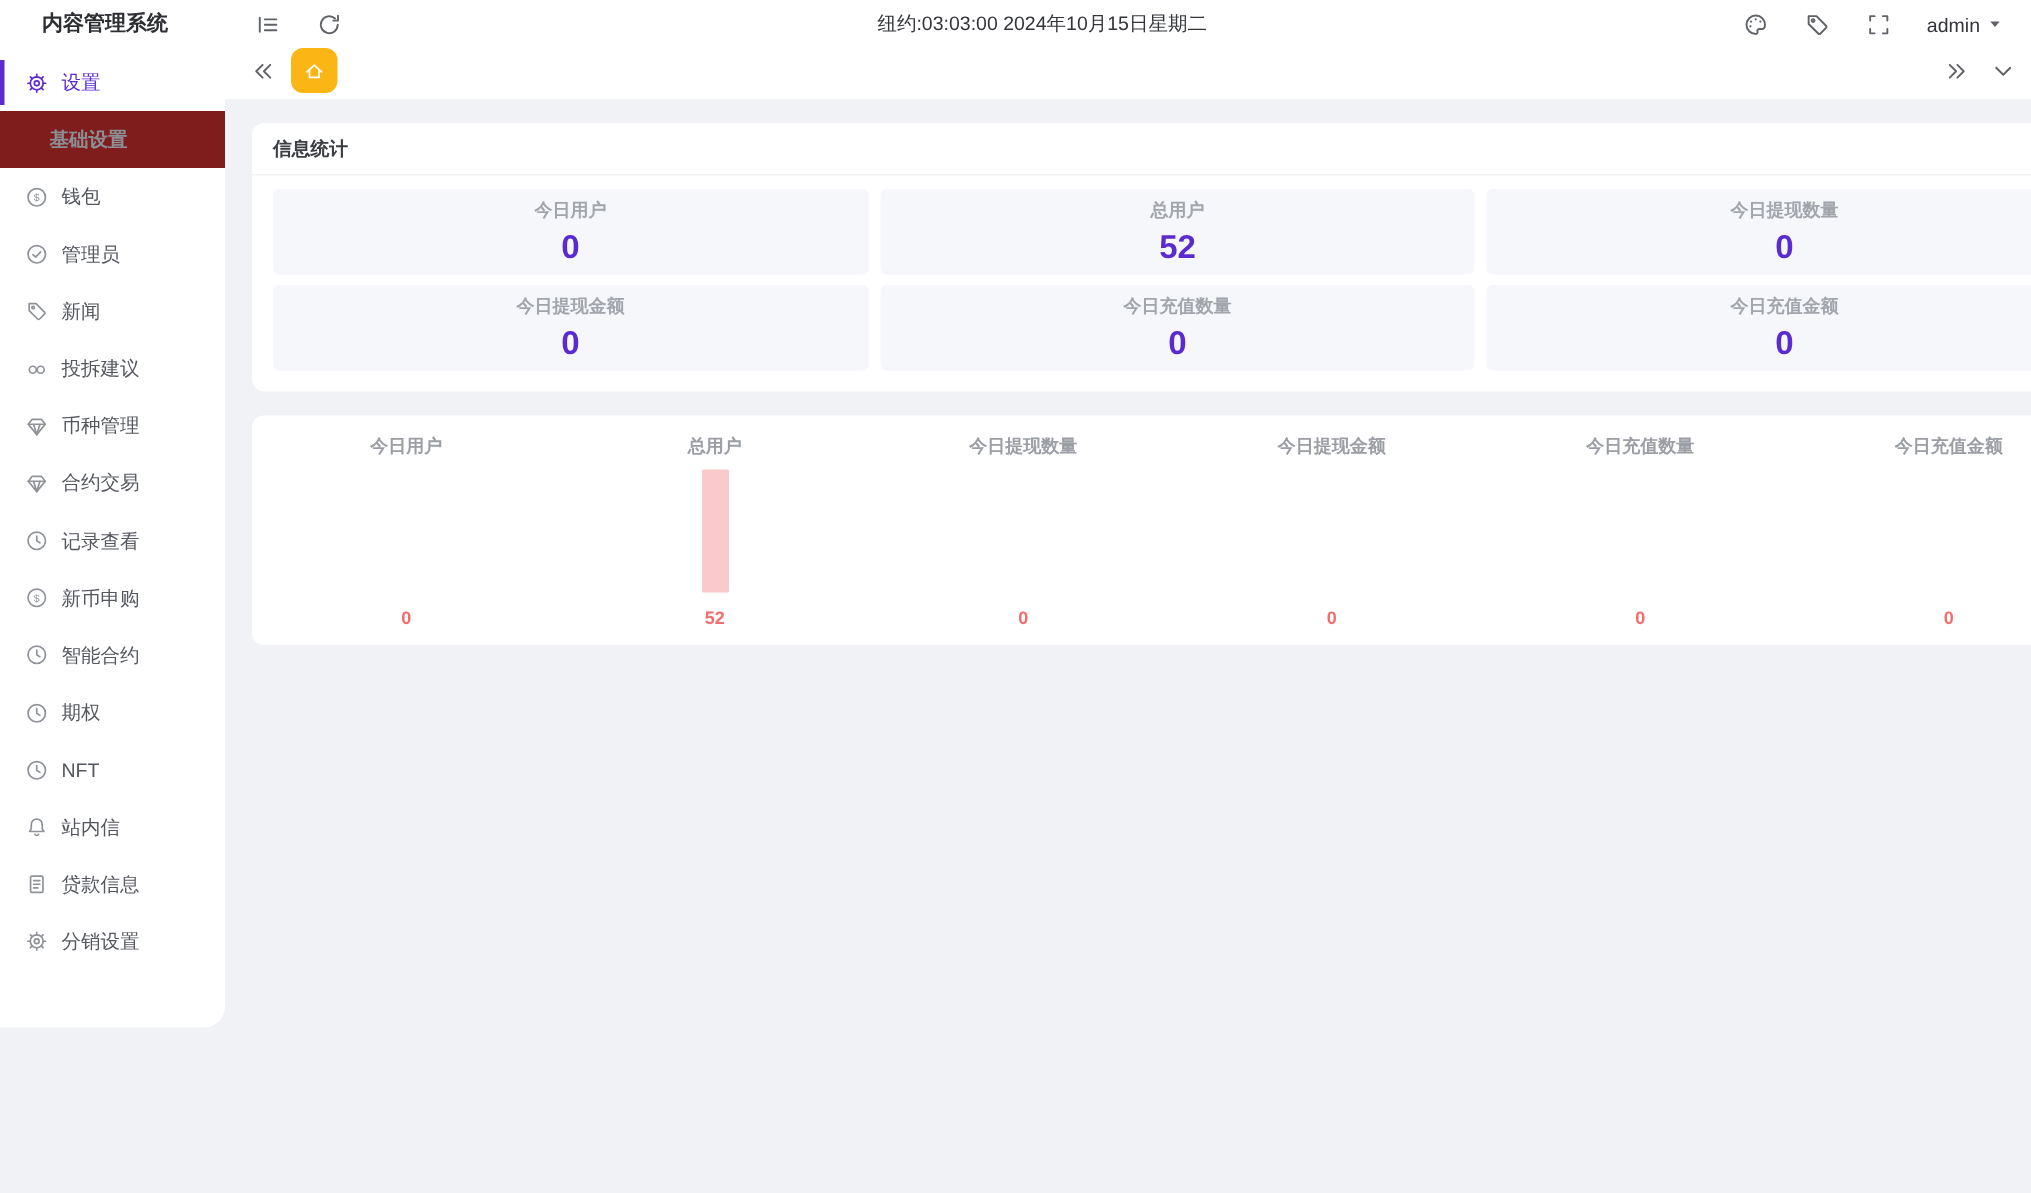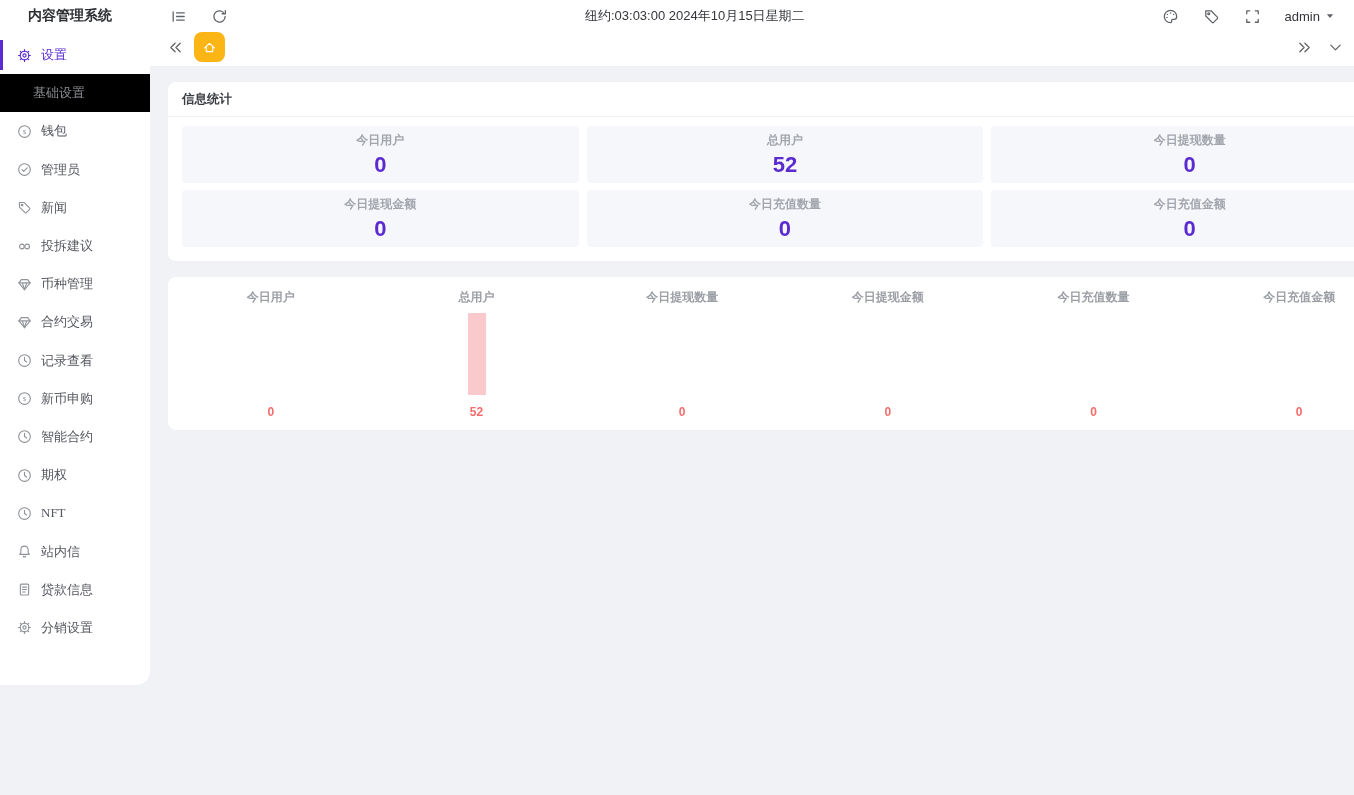--- a/index.html
+++ b/index.html
@@ -29,28 +29,28 @@
   .tab-home { width:31px; height:30px; margin-left:10px; border:none; border-radius:8px;
     background:var(--yellow); color:#fff; display:flex; align-items:center; justify-content:center; cursor:pointer; }
   .tab-home svg { width:15px; height:15px; }
   .tab-spacer { flex:1; }
   .tab-dd { margin-left:14px; }
   
   .sidebar { position:absolute; top:35px; left:0; width:150px; height:650px; background:#fff;
     border-radius:0 14px 14px 0; z-index:3; }
   .menu { list-style:none; margin:0; padding:1px 0 0 0; }
   .menu li { height:38.2px; display:flex; align-items:center; font-size:13px; cursor:pointer; position:relative; }
-  .menu .mi { padding:0 8px 0 17px; color:#54575e;font-family:Liberation Serif, serif; }
+  .menu .mi { padding:0 8px 0 17px; color:#54575e; }
   .menu .mi .mi-icon { width:15px; height:15px; margin-right:9px; color:#8f9399; display:inline-flex; flex:none; }
   .menu .mi .mi-icon svg { width:100%; height:100%; }
   .menu .mi.active { color:var(--accent); }
   .menu .mi.active .mi-icon { color:var(--accent); }
   .menu .mi.active::before { content:""; position:absolute; left:0; top:4px; bottom:4px; width:3px; background:var(--accent); }
   .menu .sub { padding-left:33px; color:#8b8e94; }
-  .menu .sub.active { background:#000000; }
+  .menu .sub.active { background:#7f1d1d;font-weight:bold; }
   
   .main { position:absolute; left:150px; top:66px; width:1256px; height:729px; padding:16px 4px 0 18px;font-weight:bold; }
   .card { background:#fff; border-radius:8px; }
   .card-title { padding:9px 14px 8px; font-size:12.5px; color:#3a3d42; border-bottom:1px solid #f0f1f4; }
   .tiles { display:grid; grid-template-columns:repeat(3,1fr); gap:7px 8px; padding:9px 14px 14px; }
   .tile { background:#f6f7fb; border-radius:4px; height:57px; display:flex; flex-direction:column;
     align-items:center; justify-content:center; }
   .tile-label { font-size:12px; color:#a2a5ac; }
   .tile-value { font-size:22px; color:var(--accent); margin-top:3px; }
   .chart-card { margin-top:16px; height:153px; display:flex; }

